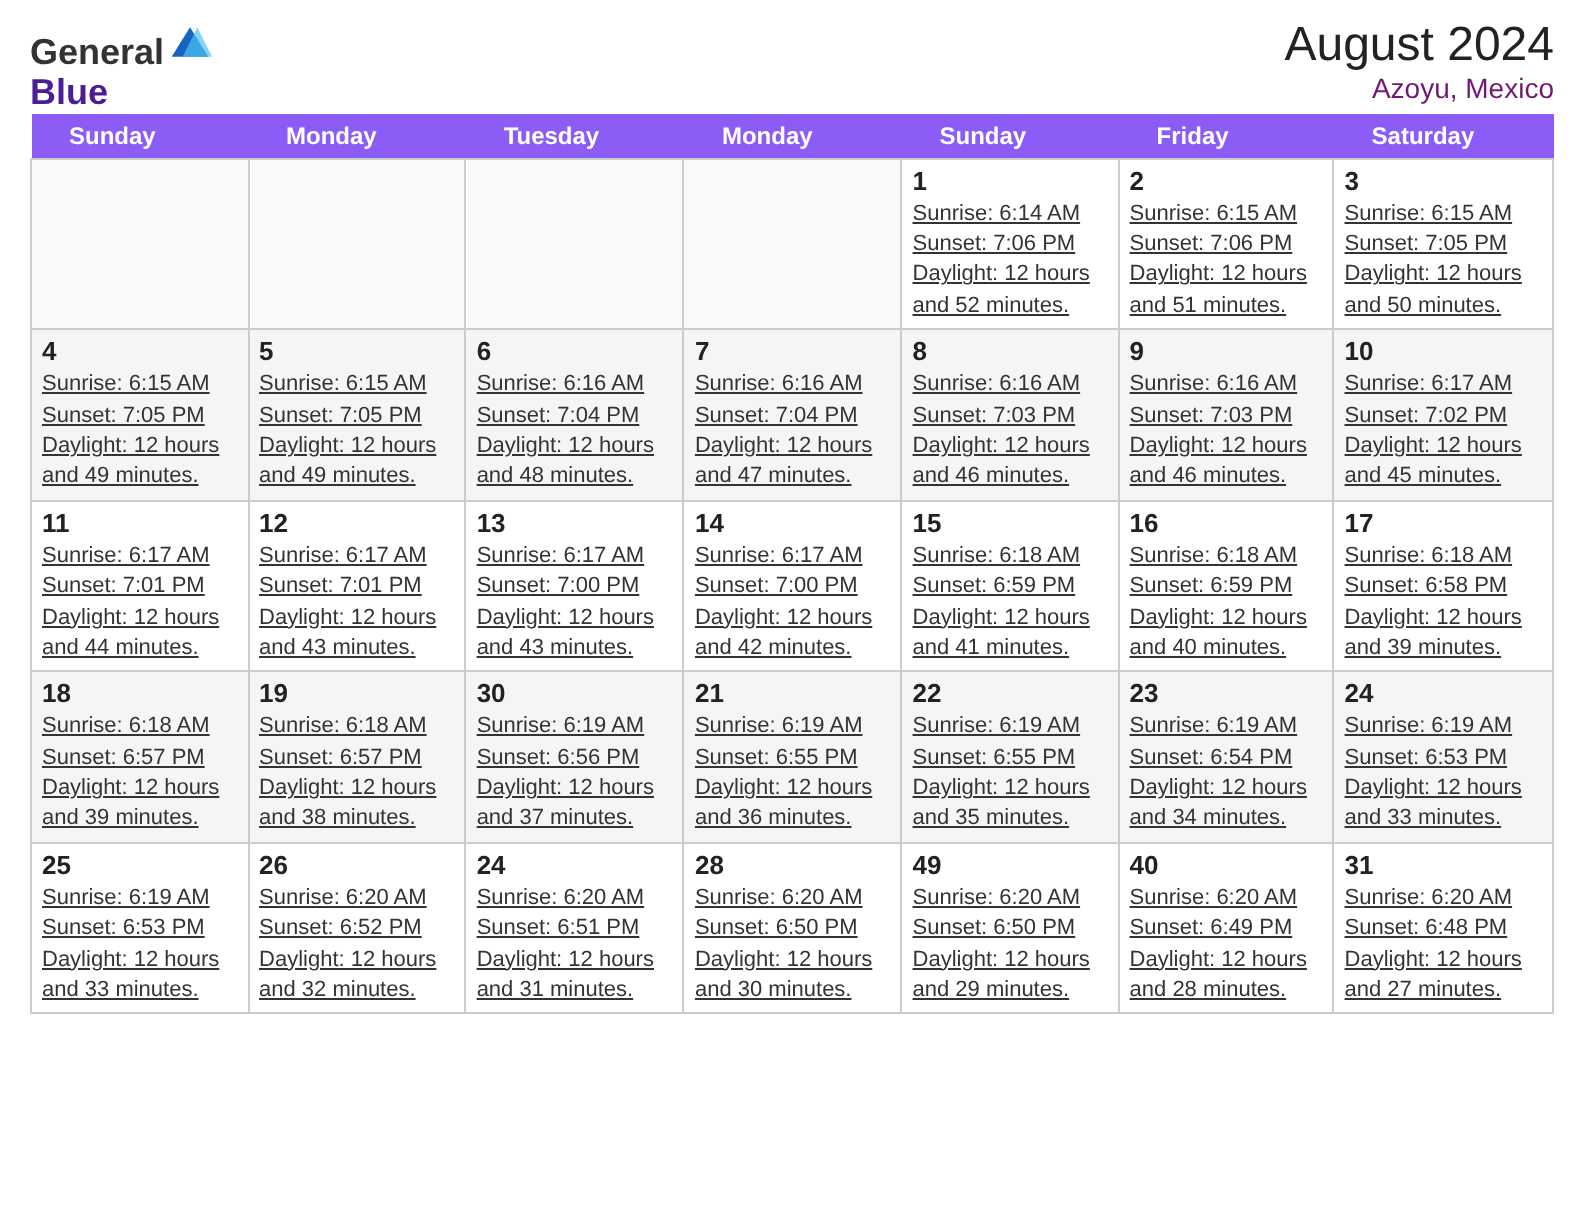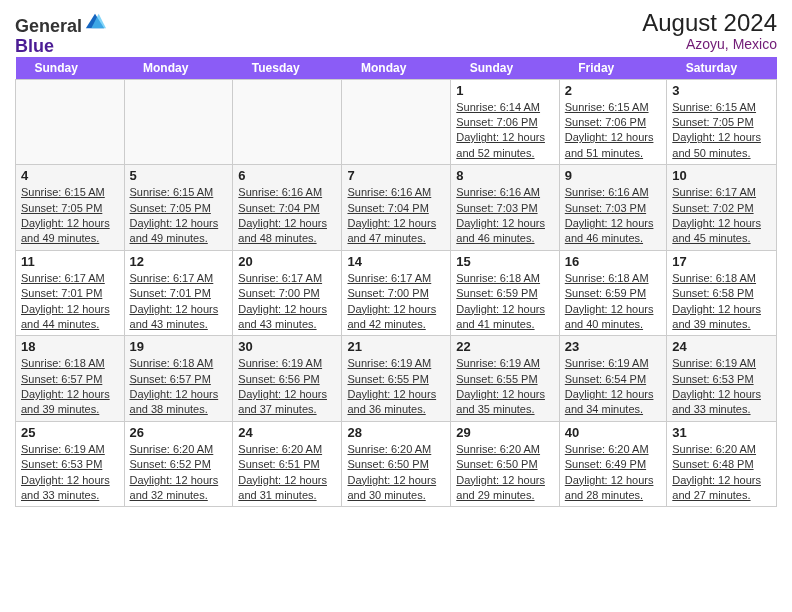--- a/index.html
+++ b/index.html
@@ -179,21 +179,21 @@
         <tr class="week-row">
           <td>
             <div class="day-number">11</div>
             <div class="day-info">Sunrise: 6:17 AM<br>Sunset: 7:01 PM<br>Daylight: 12 hours<br>and 44 minutes.</div>
           </td>
           <td>
             <div class="day-number">12</div>
             <div class="day-info">Sunrise: 6:17 AM<br>Sunset: 7:01 PM<br>Daylight: 12 hours<br>and 43 minutes.</div>
           </td>
           <td>
-            <div class="day-number">20</div>
+            <div class="day-number">13</div>
             <div class="day-info">Sunrise: 6:17 AM<br>Sunset: 7:00 PM<br>Daylight: 12 hours<br>and 43 minutes.</div>
           </td>
           <td>
             <div class="day-number">14</div>
             <div class="day-info">Sunrise: 6:17 AM<br>Sunset: 7:00 PM<br>Daylight: 12 hours<br>and 42 minutes.</div>
           </td>
           <td>
             <div class="day-number">15</div>
             <div class="day-info">Sunrise: 6:18 AM<br>Sunset: 6:59 PM<br>Daylight: 12 hours<br>and 41 minutes.</div>
           </td>
@@ -247,21 +247,21 @@
           </td>
           <td>
             <div class="day-number">24</div>
             <div class="day-info">Sunrise: 6:20 AM<br>Sunset: 6:51 PM<br>Daylight: 12 hours<br>and 31 minutes.</div>
           </td>
           <td>
             <div class="day-number">28</div>
             <div class="day-info">Sunrise: 6:20 AM<br>Sunset: 6:50 PM<br>Daylight: 12 hours<br>and 30 minutes.</div>
           </td>
           <td>
-            <div class="day-number">29</div>
+            <div class="day-number">49</div>
             <div class="day-info">Sunrise: 6:20 AM<br>Sunset: 6:50 PM<br>Daylight: 12 hours<br>and 29 minutes.</div>
           </td>
           <td>
             <div class="day-number">40</div>
             <div class="day-info">Sunrise: 6:20 AM<br>Sunset: 6:49 PM<br>Daylight: 12 hours<br>and 28 minutes.</div>
           </td>
           <td>
             <div class="day-number">31</div>
             <div class="day-info">Sunrise: 6:20 AM<br>Sunset: 6:48 PM<br>Daylight: 12 hours<br>and 27 minutes.</div>
           </td>

